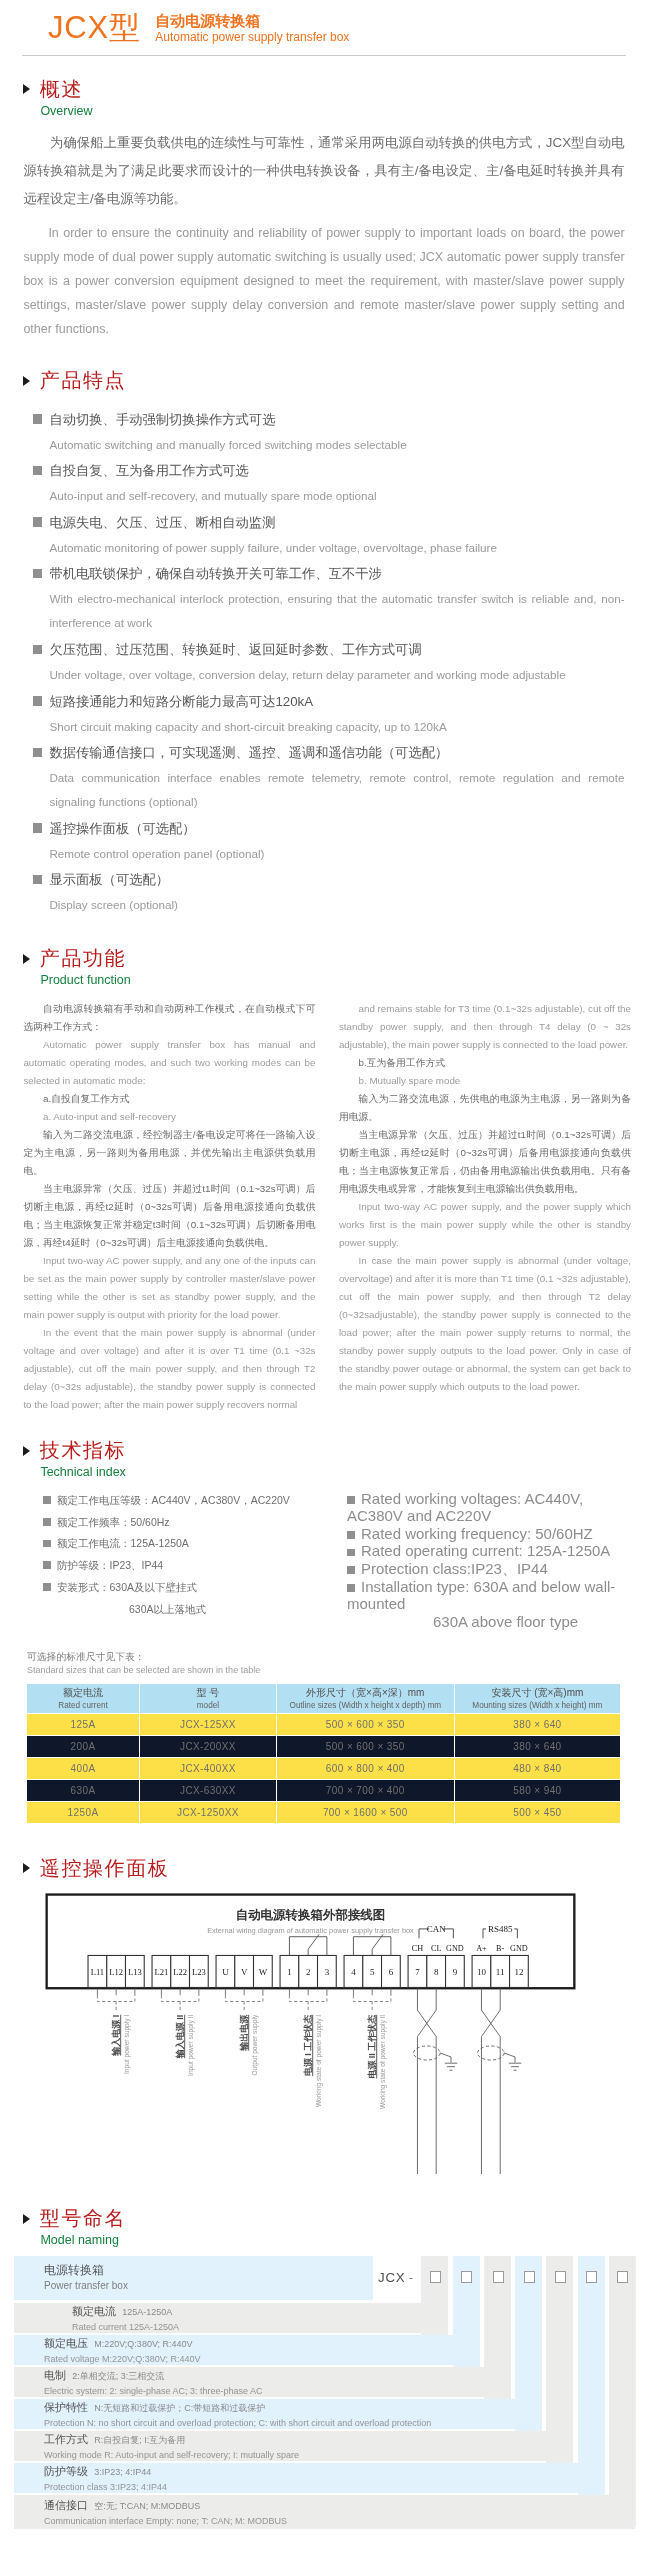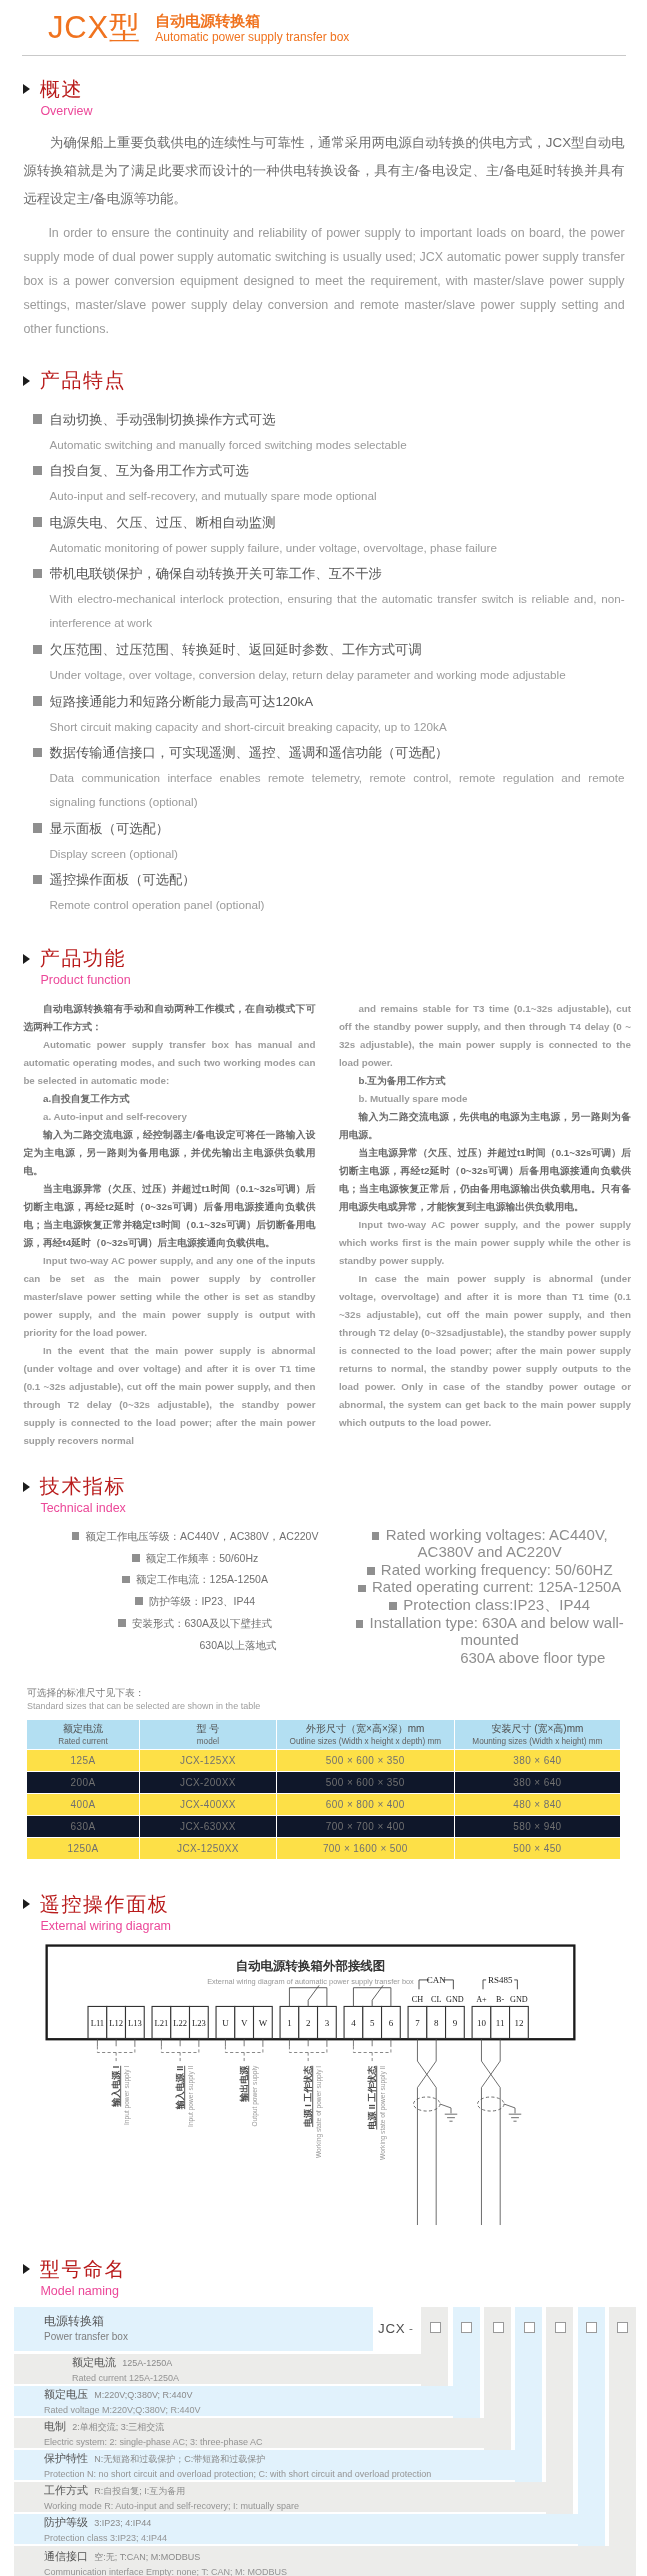--- a/index.html
+++ b/index.html
@@ -10,42 +10,42 @@
   .hdr .model{font-size:31px;color:#f0731f;letter-spacing:0.8px;display:inline-block;vertical-align:top;line-height:34px;}
   .hdr .tblock{display:inline-block;margin-left:11px;vertical-align:top;}
   .hdr .tcn{font-size:15px;font-weight:bold;color:#f0731f;line-height:19px;}
   .hdr .ten{font-size:12px;color:#f0731f;line-height:15.6px;}
   .rule{border:none;border-top:0.8px solid #c9c9c9;margin:9.4px 22px 0 22px;}
   
   .sec{margin-left:23.4px;margin-top:0;}
   .sec .trow{display:flex;align-items:center;}
   .tri{width:0;height:0;border-left:7.8px solid #1c1c1c;border-top:5.5px solid transparent;border-bottom:5.5px solid transparent;margin-right:9.4px;}
   .sec .cn{font-size:20px;color:#b91c1c;letter-spacing:1.6px;}
-  .sec .en{font-size:12.5px;color:#ec4899;margin:0.8px 0 0 17px;}
+  .sec .en{font-size:12.5px;color:#15803d;margin:0.8px 0 0 17px;}
   
   .p-cn{font-size:13.3px;color:#6e6e6e;line-height:28px;text-align:justify;text-indent:2em;margin:11px 23.4px 0 23.4px;}
   .p-en{font-size:12.5px;color:#9b9b9b;line-height:24px;text-align:justify;text-indent:2em;margin:7.8px 23.4px 0 23.4px;}
   
   .feats{margin:12.5px 23.4px 0 33px;}
   .feat{margin-bottom:1.6px;}
   .feat .fcn{font-size:13.3px;color:#575757;line-height:26px;}
   .feat .sq{display:inline-block;width:9.4px;height:9.4px;background:#8f8f8f;margin-right:7px;}
   .feat .fen{font-size:11.7px;color:#9b9b9b;line-height:24px;margin-left:16.4px;text-align:justify;}
   
   .cols{display:flex;margin:12.5px 17px 0 23.4px;}
   .col{flex:1;}
   .col.left{margin-right:23.4px;}
-  .col p{margin:0;font-size:9.8px;line-height:18px;text-align:justify;font-weight:bold;}
+  .col p{margin:0;font-size:9.8px;line-height:18px;text-align:justify;}
   .col .fc{color:#6a6a6a;text-indent:2em;}
   .col .fe{color:#9d9d9d;text-indent:2em;}
   
   .tech{display:flex;margin:11px 15.6px 0 43px;}
   .tech .tl{width:304px;}
   .tech .tr{flex:1;}
-  .ti{font-size:10.5px;color:#6f6f6f;line-height:21px;margin-bottom:0.8px;text-align:center;}
+  .ti{font-size:10.5px;color:#6f6f6f;line-height:21px;margin-bottom:0.8px;}
   .tr .ti{font-size:15px;color:#8e8e8e;line-height:17px;}
   .ti .sq2{display:inline-block;width:7.8px;height:7.8px;background:#8f8f8f;margin-right:6.2px;}
   .ti.cont{margin-left:86px;}
   
   .note-cn{font-size:9.8px;color:#7a7a7a;margin:20px 0 0 27px;}
   .note-en{font-size:9px;color:#9d9d9d;margin:1.6px 0 0 27px;}
   table.sizes{border-collapse:separate;border-spacing:1.6px;margin:7.8px 0 0 26px;width:595px;}
   table.sizes th{background:#b3dff2;font-weight:normal;padding:2.3px 1.6px;}
   table.sizes th .hcn{font-size:10px;color:#4e4e4e;display:block;line-height:13.3px;}
   table.sizes th .hen{font-size:8.2px;color:#636363;display:block;line-height:11px;}
@@ -128,26 +128,26 @@
   </div>
   <div class="feat">
     <div class="fcn"><span class="sq"></span><span>短路接通能力和短路分断能力最高可达120kA</span></div>
     <div class="fen">Short circuit making capacity and short-circuit breaking capacity, up to 120kA</div>
   </div>
   <div class="feat">
     <div class="fcn"><span class="sq"></span><span>数据传输通信接口，可实现遥测、遥控、遥调和遥信功能（可选配）</span></div>
     <div class="fen">Data communication interface enables remote telemetry, remote control, remote regulation and remote signaling functions (optional)</div>
   </div>
   <div class="feat">
+    <div class="fcn"><span class="sq"></span><span>遥控操作面板（可选配）</span></div>
+    <div class="fen">Remote control operation panel (optional)</div>
+  </div>
+  <div class="feat">
     <div class="fcn"><span class="sq"></span><span>显示面板（可选配）</span></div>
     <div class="fen">Display screen (optional)</div>
-  </div>
-  <div class="feat">
-    <div class="fcn"><span class="sq"></span><span>遥控操作面板（可选配）</span></div>
-    <div class="fen">Remote control operation panel (optional)</div>
   </div>
 </div>
 
 <div class="sec" style="margin-top:28px;">
   <div class="trow">
     <span class="tri"></span>
     <span class="cn">产品功能</span>
   </div>
   <div class="en">Product function</div>
 </div>
@@ -254,21 +254,20 @@
       <td>500 × 450</td>
     </tr>
   </tbody>
 </table>
 
 <div class="sec" style="margin-top:31px;">
   <div class="trow">
     <span class="tri"></span>
     <span class="cn">遥控操作面板</span>
   </div>
-  <div class="en">External wiring diagram</div>
 </div>
 
 <svg class="wsvg" width="531" height="306" viewBox="0 0 680 392">
 
   <rect x="2" y="2" width="676" height="120" fill="#fff" stroke="#1b1b1b" stroke-width="3"></rect>
   <text x="340" y="33" text-anchor="middle" class="dg-title">自动电源转换箱外部接线图</text>
   <text x="340" y="51" text-anchor="middle" class="dg-sub">External wiring diagram of automatic power supply transfer box</text>
 
   <g stroke="#333" stroke-width="1.4" fill="#fff">
     <rect x="55" y="80" width="24" height="41"></rect>

